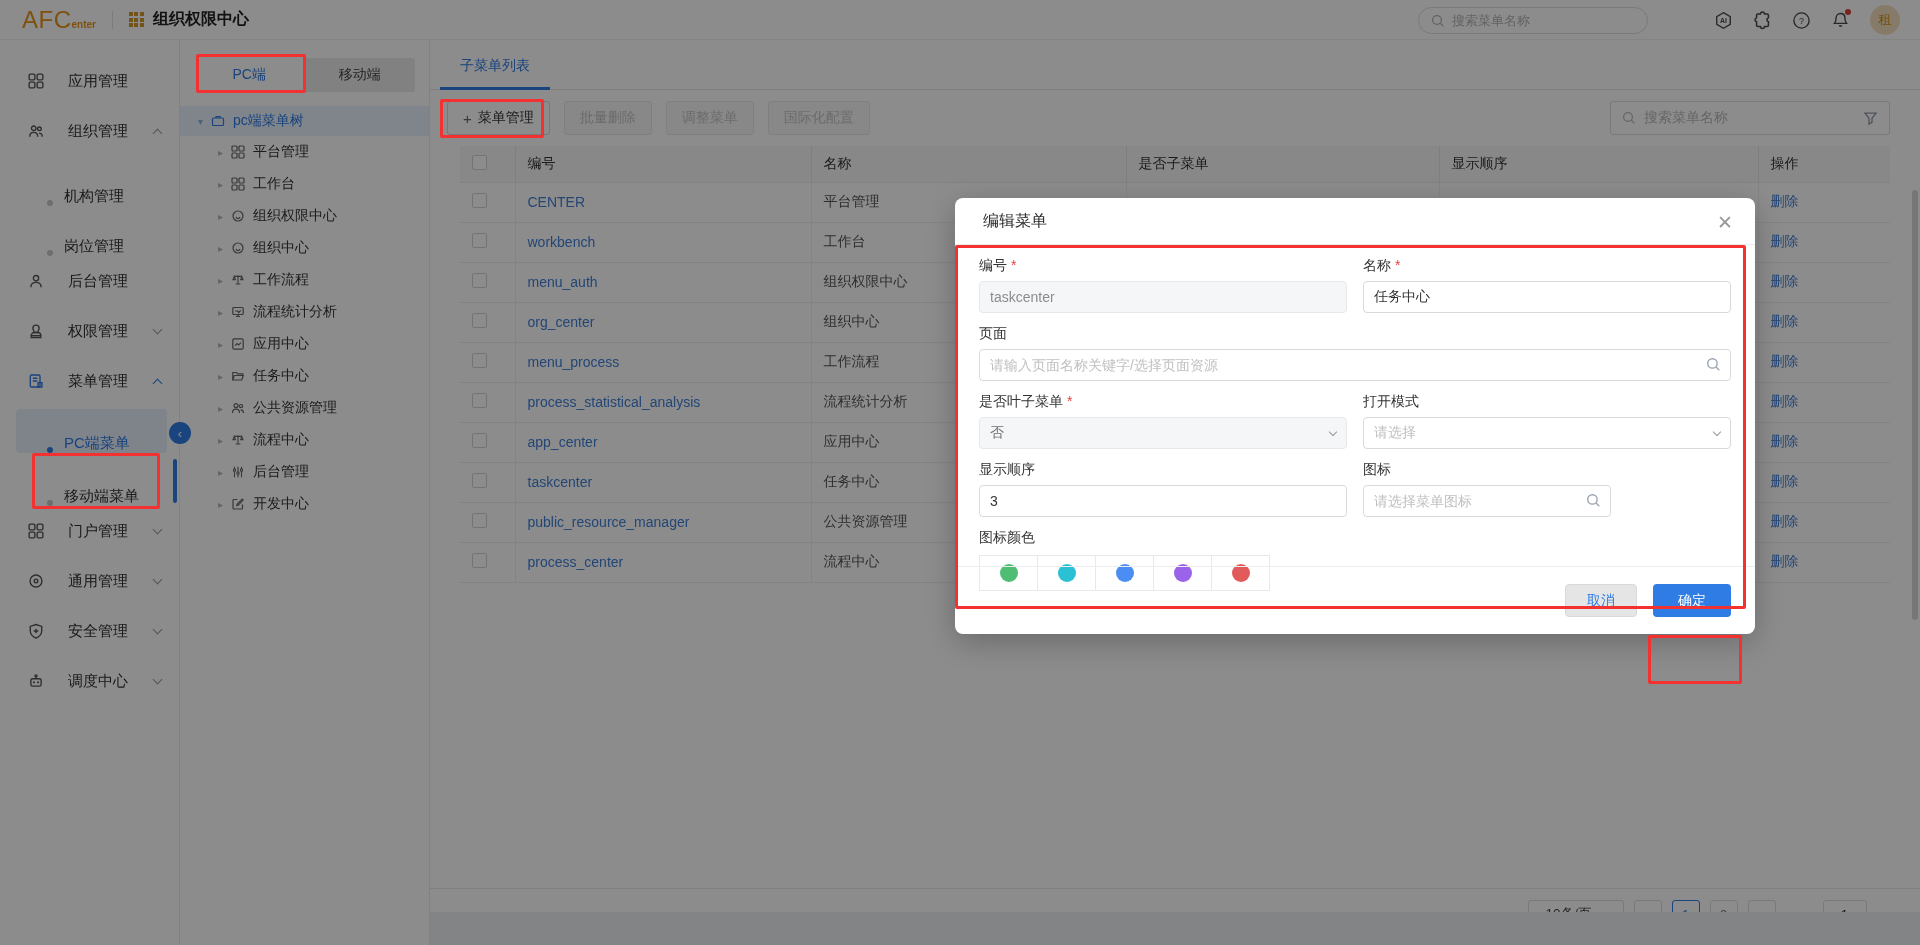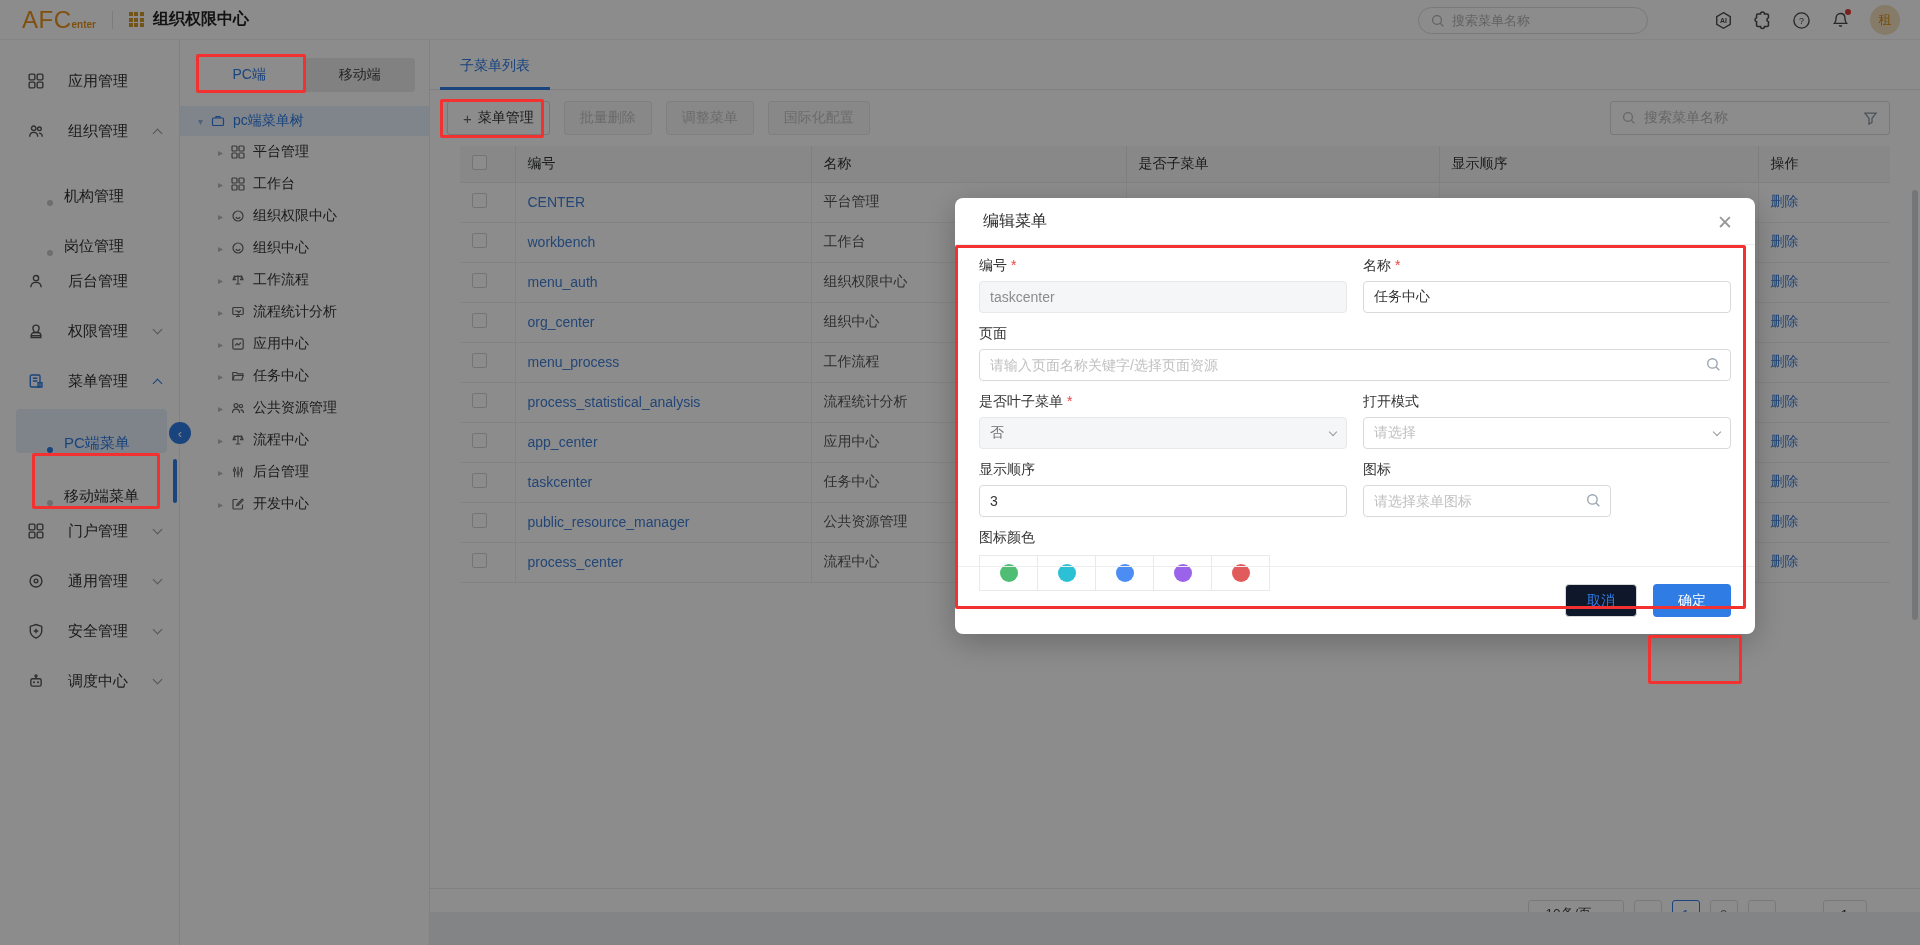--- a/index.html
+++ b/index.html
@@ -140,21 +140,21 @@
   .fselect.disabled { background:#f5f6f8; color:#6f6f6f; border-color:#e6e8ea; cursor:not-allowed; }
   .narrow { width:248px; }
   .swatches { display:flex; margin-top:8px; }
   .swatch { width:59px; height:36px; border:1px solid #e9e9e9; margin-left:-1px; background:#fff;
     display:flex; align-items:center; justify-content:center; cursor:pointer; }
   .swatch:first-child { margin-left:0; }
   .dot18 { width:18px; height:18px; border-radius:50%; }
   .modal-footer { position:absolute; left:0; right:0; bottom:0; height:68px;
     border-top:1px solid #ededed; display:flex; align-items:center; justify-content:flex-end;
     padding:0 24px; gap:16px; }
-  .btn-cancel { width:72px; height:33px; border:1px solid #d9d9d9; border-radius:4px; background:#0f172a;
+  .btn-cancel { width:72px; height:33px; border:1px solid #d9d9d9; border-radius:4px; background:#e5e5e5;
     color:#2e7ce4; font-size:14px; cursor:pointer; font-family:Liberation Serif, serif; }
   .btn-confirm { width:78px; height:33px; border:none; border-radius:4px; background:#2e7ce4;
     color:#fff; font-size:14px; cursor:pointer; font-family:inherit; }
 
   
   .anno { position:fixed; border:3px solid #f43131; border-radius:2px; z-index:60; pointer-events:none; }
   .anno-pc-tab   { left:196px;  top:54px;  width:110px; height:39px; }
   .anno-new-menu { left:440px;  top:99px;  width:104px; height:39px; }
   .anno-form     { left:955px;  top:245px; width:791px; height:364px; }
   .anno-confirm  { left:1648px; top:635px; width:94px;  height:49px; }

